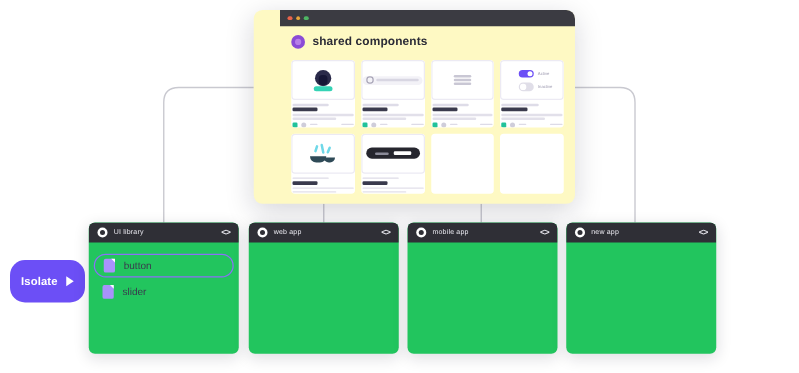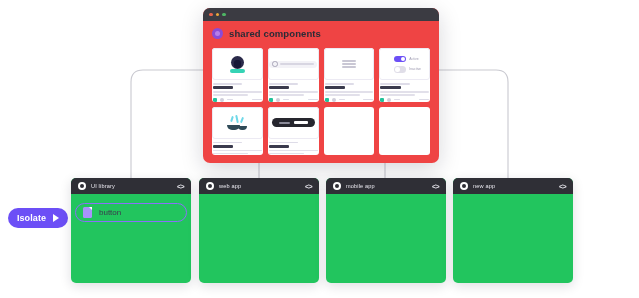--- a/index.html
+++ b/index.html
@@ -5,31 +5,31 @@
   html,body{margin:0;padding:0;background:#ffffff;}
   body{width:639px;height:298px;position:relative;overflow:hidden;
        font-family:"Liberation Sans",sans-serif;-webkit-font-smoothing:antialiased;}
 
   .canvas{position:absolute;inset:0;}
 
   
   svg.wires{position:absolute;left:0;top:0;width:639px;height:298px;}
 
   
-  .isolate{position:absolute;left:8px;top:208px;width:60px;height:20px;
+  .isolate{position:absolute;left:8px;top:208px;width:60px;height:34px;
            background:#6c4ff6;border-radius:12px;display:flex;align-items:center;
            justify-content:center;gap:7px;cursor:pointer;}
   .isolate .lbl{color:#fff;font-size:9px;font-weight:bold;letter-spacing:.1px;}
   .isolate .play{width:0;height:0;border-left:6px solid #fff;
                  border-top:4px solid transparent;border-bottom:4px solid transparent;}
 
   
   .app{position:absolute;left:203px;top:8px;width:236px;height:155px;
-       background:#ef4444;border-radius:7px;box-shadow:0 6px 22px rgba(20,20,43,.17);
-       overflow:hidden;}
+       background:#fef9c3;border-radius:7px;box-shadow:0 6px 22px rgba(20,20,43,.17);
+       overflow:hidden;padding-left:21px;}
   .app-bar{height:13px;background:#3b3b42;display:flex;align-items:center;
            padding-left:6px;gap:3px;}
   .dot{width:3.6px;height:3.6px;border-radius:50%;}
   .d-r{background:#e8634a;} .d-y{background:#e8a63a;} .d-g{background:#4eb564;}
 
   .app-body{padding:7px 9px 0 9px;}
   .app-head{display:flex;align-items:center;gap:6px;margin-bottom:9px;}
   .logo{width:11px;height:11px;border-radius:50%;background:#8b4bd6;position:relative;}
   .logo:after{content:"";position:absolute;left:3px;top:3px;width:5px;height:5px;
               border-radius:50%;background:#b77ee8;}
@@ -280,20 +280,24 @@
     <div class="win-bar">
       <span class="gh"></span>
       <span class="win-title">UI library</span>
       <span class="code">&lt;&gt;</span>
     </div>
     <div class="win-body">
       <div class="fitem sel">
         <span class="fico"></span>
         <span class="fname">button</span>
       </div>
+      <div class="fitem">
+        <span class="fico"></span>
+        <span class="fname">slider</span>
+      </div>
     </div>
   </div>
 
   <div class="win" style="left:199px">
     <div class="win-bar">
       <span class="gh"></span>
       <span class="win-title">web app</span>
       <span class="code">&lt;&gt;</span>
     </div>
     <div class="win-body"></div>

